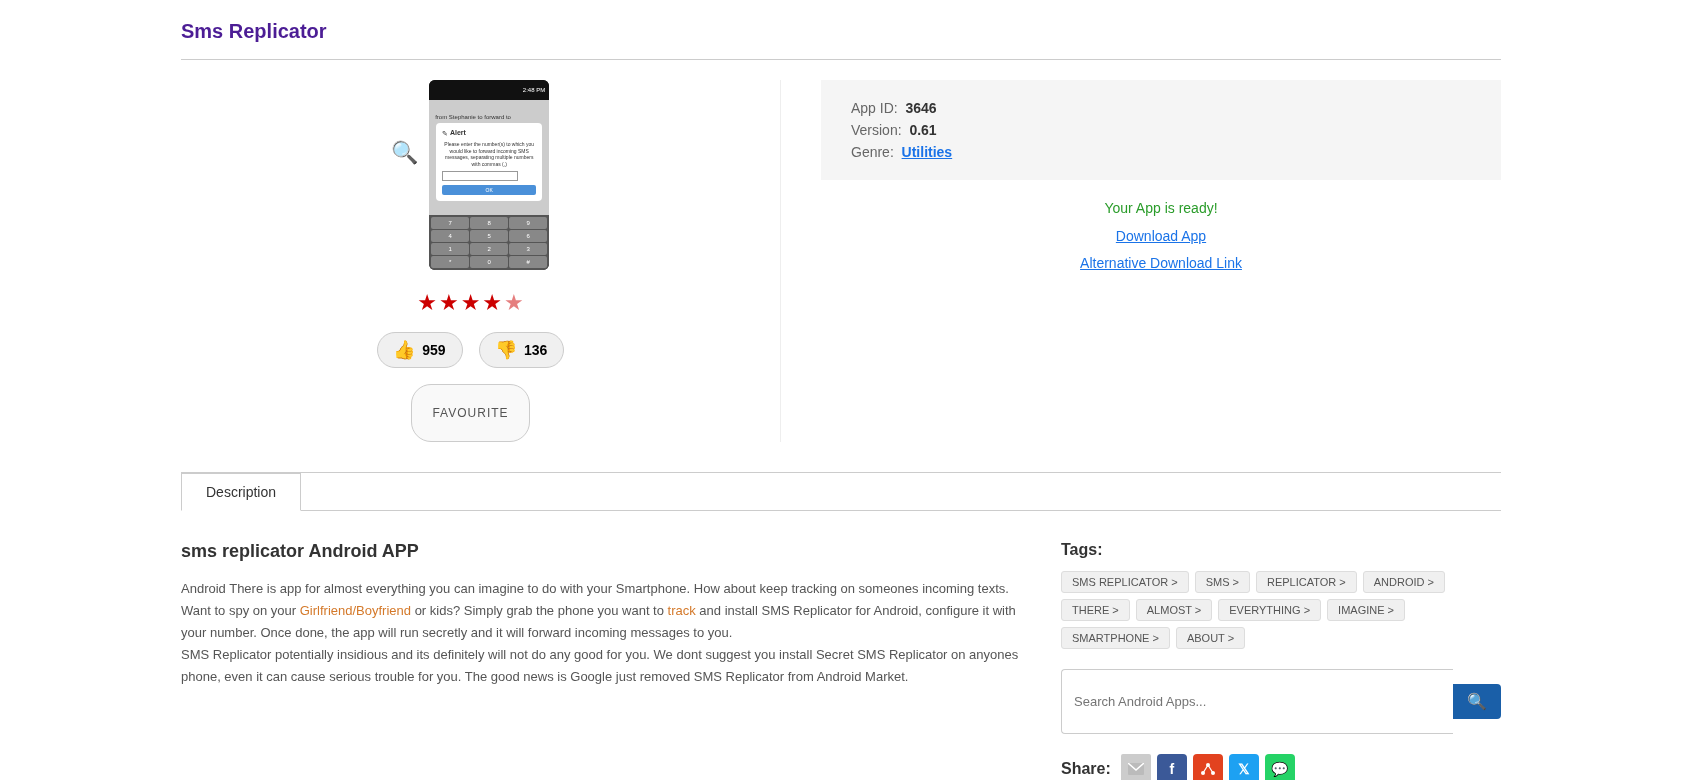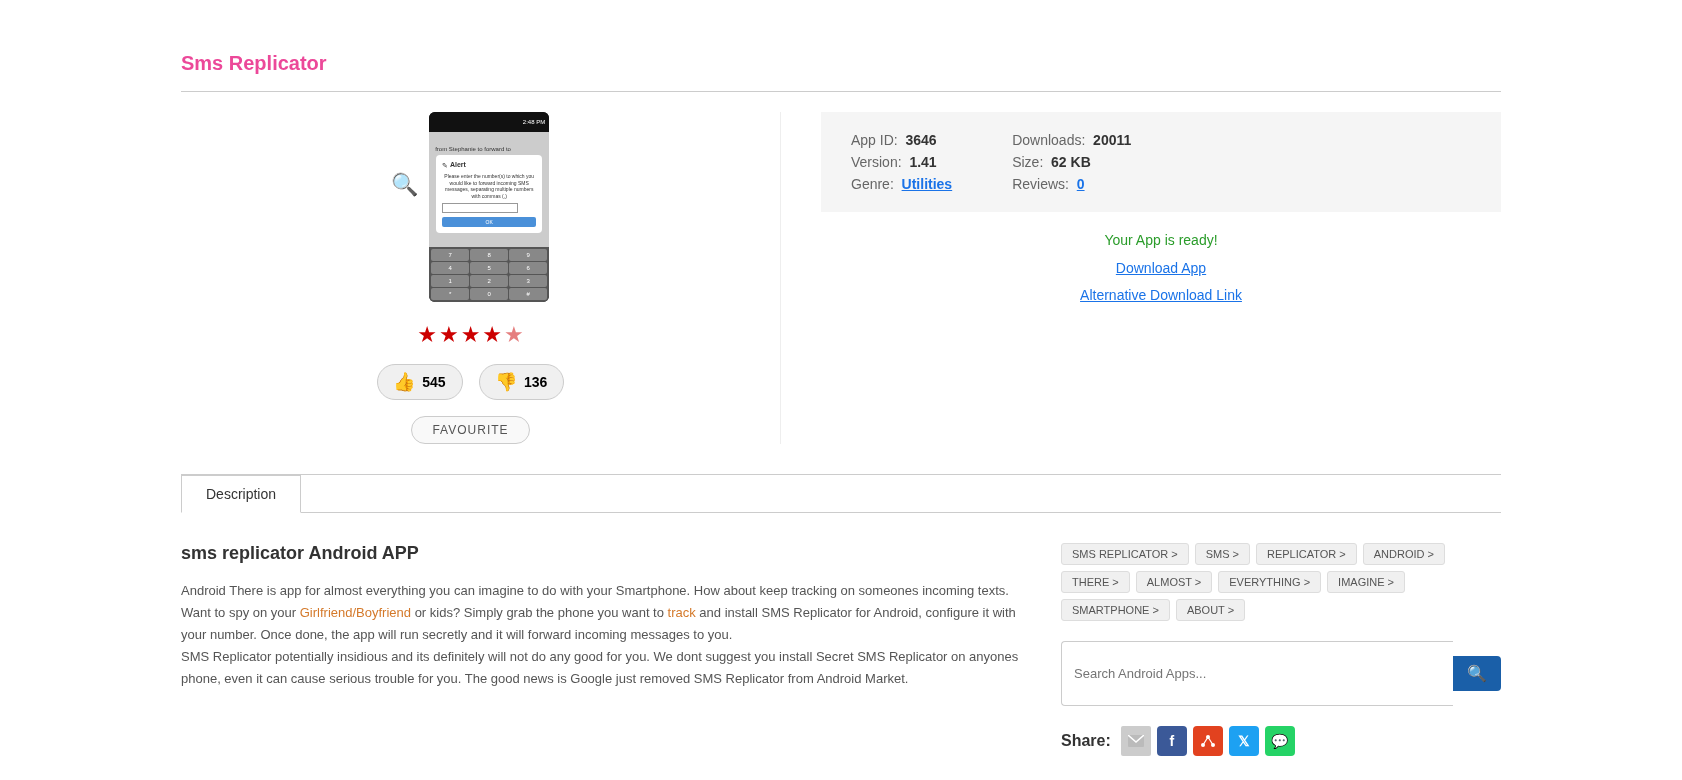--- a/index.html
+++ b/index.html
@@ -10,23 +10,22 @@
       background: #fff;
     }
     .page-container {
       max-width: 1400px;
       margin: 0 auto;
       padding: 20px 40px;
     }
     .page-title {
       font-size: 20px;
       font-weight: bold;
-      color: #ec4899;
+      color: #4c1d95;
       margin-bottom: 16px;
-      margin-top: 32px;
     }
     .top-section {
       border-top: 1px solid #ccc;
       display: flex;
       flex-direction: row;
       padding: 20px 0;
       gap: 30px;
     }
     .left-panel {
       width: 600px;
@@ -153,21 +152,21 @@
       padding: 6px 16px;
       cursor: pointer;
       font-size: 14px;
     }
     .thumb-up { color: #4a90d9; font-size: 18px; }
     .thumb-down { color: #777; font-size: 18px; }
     .vote-count { font-weight: bold; }
     .favourite-btn {
       border: 1px solid #ccc;
       border-radius: 20px;
-      padding: 6px 20px;
+      padding: 21px 20px;
       background: #f9f9f9;
       font-size: 12px;
       letter-spacing: 1px;
       cursor: pointer;
       color: #555;
       text-transform: uppercase;
     }
     .right-panel {
       flex: 1;
       padding-left: 10px;
@@ -382,59 +381,45 @@
         <span class="star star-full">★</span>
         <span class="star star-full">★</span>
         <span class="star star-full">★</span>
         <span class="star star-full">★</span>
         <span class="star" style="color:#cc0000; font-size:22px; opacity:0.5;">★</span>
       </div>
 
       <div class="votes-row">
         <button class="vote-btn">
           <span class="thumb-up">👍</span>
-          <span class="vote-count">545</span>
+          <span class="vote-count">959</span>
         </button>
         <button class="vote-btn">
           <span class="thumb-down">👎</span>
           <span class="vote-count">136</span>
         </button>
       </div>
 
       <button class="favourite-btn">FAVOURITE</button>
     </div>
 
     <div class="right-panel">
       <div class="app-meta">
         <div class="meta-col">
           <div class="meta-row">
             <span class="meta-label">App ID:</span>
             &nbsp;<span class="meta-value">3646</span>
           </div>
           <div class="meta-row">
             <span class="meta-label">Version:</span>
-            &nbsp;<span class="meta-value">1.41</span>
+            &nbsp;<span class="meta-value">0.61</span>
           </div>
           <div class="meta-row">
             <span class="meta-label">Genre:</span>
             &nbsp;<span class="meta-link">Utilities</span>
-          </div>
-        </div>
-        <div class="meta-col">
-          <div class="meta-row">
-            <span class="meta-label">Downloads:</span>
-            &nbsp;<span class="meta-value">20011</span>
-          </div>
-          <div class="meta-row">
-            <span class="meta-label">Size:</span>
-            &nbsp;<span class="meta-value">62 KB</span>
-          </div>
-          <div class="meta-row">
-            <span class="meta-label">Reviews:</span>
-            &nbsp;<span class="meta-link">0</span>
           </div>
         </div>
       </div>
 
       <p class="app-ready-text">Your App is ready!</p>
 
       <div class="download-links">
         <a class="download-link">Download App</a>
         <a class="download-link">Alternative Download Link</a>
       </div>
@@ -451,20 +436,21 @@
 
     <div class="description-col">
       <h2 class="desc-title">sms replicator Android APP</h2>
       <p class="desc-text">
         Android There is app for almost everything you can imagine to do with your Smartphone. How about keep tracking on someones incoming texts. Want to spy on your <a>Girlfriend/Boyfriend</a> or kids? Simply grab the phone you want to <a>track</a> and install SMS Replicator for Android, configure it with your number. Once done, the app will run secretly and it will forward incoming messages to you.<br>
         SMS Replicator potentially insidious and its definitely will not do any good for you. We dont suggest you install Secret SMS Replicator on anyones phone, even it can cause serious trouble for you. The good news is Google just removed SMS Replicator from Android Market.
       </p>
     </div>
 
     <div class="sidebar-col">
+      <div class="tags-label">Tags:</div>
       <div class="tags-container">
         <span class="tag-badge">SMS REPLICATOR &gt;</span>
         <span class="tag-badge">SMS &gt;</span>
         <span class="tag-badge">REPLICATOR &gt;</span>
         <span class="tag-badge">ANDROID &gt;</span>
         <span class="tag-badge">THERE &gt;</span>
         <span class="tag-badge">ALMOST &gt;</span>
         <span class="tag-badge">EVERYTHING &gt;</span>
         <span class="tag-badge">IMAGINE &gt;</span>
         <span class="tag-badge">SMARTPHONE &gt;</span>

